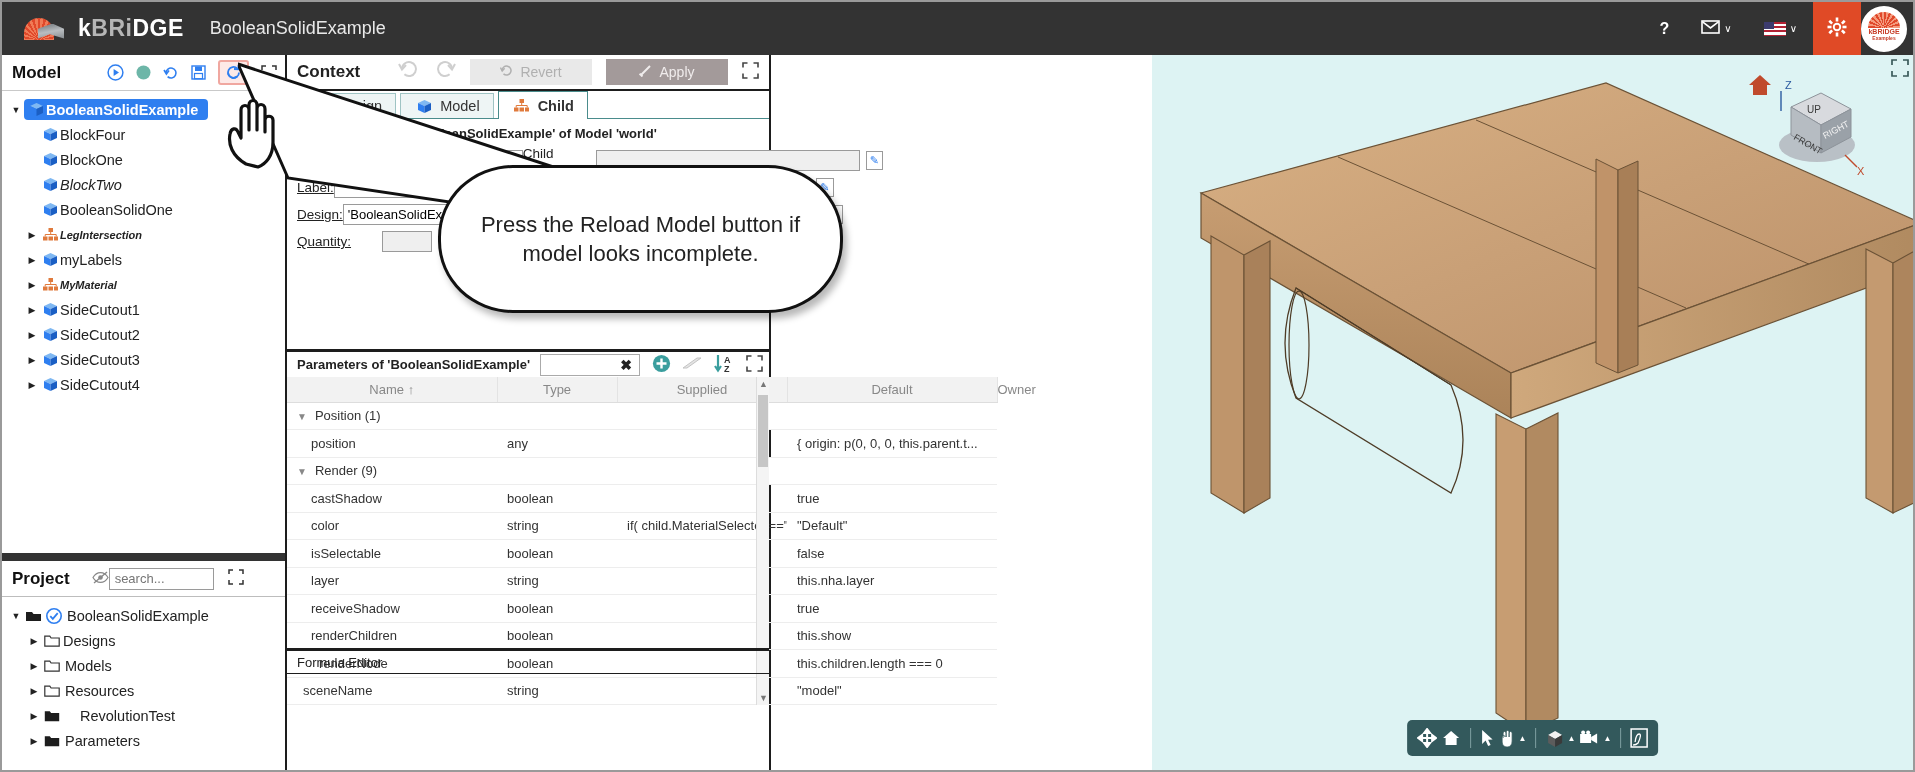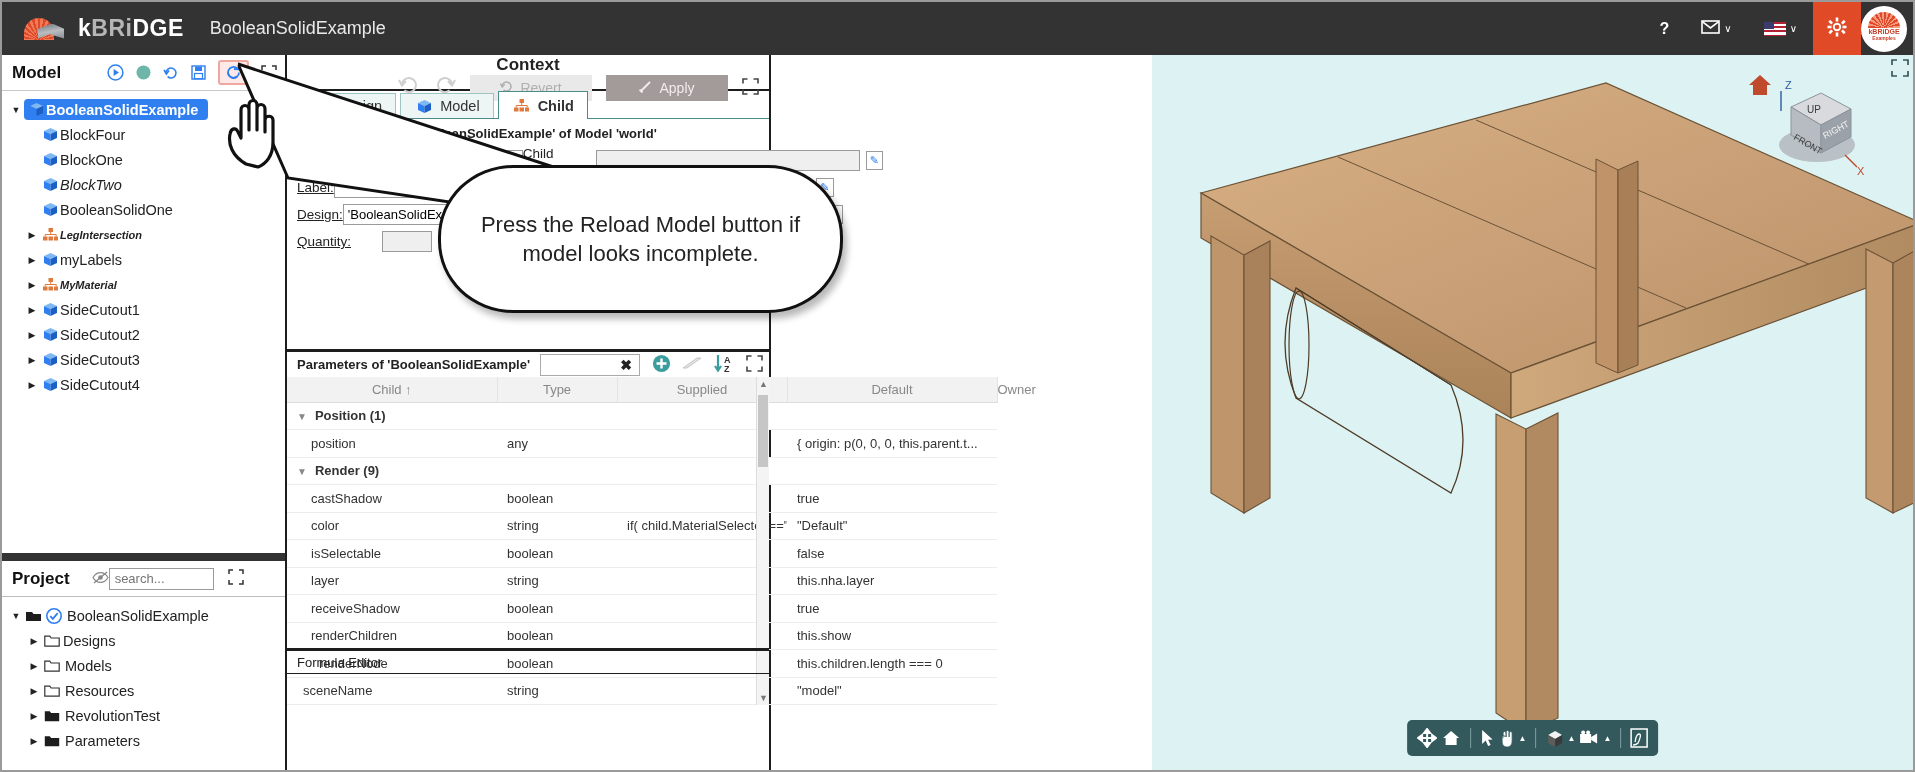--- a/index.html
+++ b/index.html
@@ -65,21 +65,21 @@
   .sel { background:#2f7ff0; color:#fff; border-radius:4px; font-weight:bold; padding:1px 10px 1px 2px; display:inline-flex; align-items:center; height:21px;}
   .italic { font-style:italic; font-weight:bold; font-size:11px;}
 
   .left-split { position:absolute; left:0; right:0; height:8px; background:#333; }
   .proj-head { display:flex; align-items:center; height:36px; padding:0 8px 0 10px; border-bottom:1px solid #bdbdbd;}
   .search { width:105px; height:22px; border:1px solid #9a9a9a; font-size:13px; padding:0 5px; color:#666; background:#fff;}
 
   
   .center { position:absolute; left:285px; top:53px; right:1142px; bottom:0; background:#fff;
       border-right:2px solid #1d1d1d; }
-  .ctx-head { height:36px; display:flex; align-items:center; padding:0 10px; border-bottom:2px solid #1d1d1d;flex-direction:column; }
+  .ctx-head { height:36px; display:flex; align-items:center; padding:0 10px; border-bottom:2px solid #1d1d1d; }
   .ctx-title { font-size:17px; font-weight:bold; }
   .ctx-actions { margin-left:auto; display:flex; align-items:center; gap:14px; }
   .undo { color:#cfcfcf; font-size:22px; cursor:pointer;}
   .btn { height:26px; min-width:122px; display:flex; align-items:center; justify-content:center; gap:7px;
       font-size:14px; cursor:pointer; }
   .btn-revert { background:#e9e9e9; color:#b0b0b0; }
   .btn-apply { background:#a39a9a; color:#f0ecec; }
   .expand { color:#444; cursor:pointer; }
 
   .tabs { display:flex; align-items:flex-end; height:28px; padding-left:10px; border-bottom:1px solid #4a8c8c; background:#fff; }
@@ -100,21 +100,21 @@
   .params-head { height:28px; background:#fff; border-top:3px solid #1d1d1d; display:flex; align-items:center;
       padding:0 6px 0 10px; font-size:13px; font-weight:bold; }
   .params-filter { flex:1; margin-left:10px; height:22px; border:1px solid #aaa; display:flex; align-items:center;
       justify-content:flex-end; padding-right:7px; }
   .ptools2 { display:flex; align-items:center; gap:11px; margin-left:12px; }
 
   table.params { width:100%; border-collapse:collapse; font-size:13px; table-layout:fixed; }
   table.params th { background:#f2f2f2; color:#888; font-weight:normal; height:25px; font-size:13px;
       border-bottom:1px solid #ddd; border-right:1px solid #e3e3e3; }
   table.params td { height:27.5px; border-bottom:1px solid #ededed; padding-left:10px; color:#333; white-space:nowrap; overflow:hidden; }
-  tr.grouprow td { font-weight:bold; background:#fff; }
+  tr.grouprow td { font-weight:normal; background:#fff; }
   .gcaret { color:#888; margin-right:8px; font-size:10px;}
   .tbl-wrap { position:relative; }
   .vscroll { position:absolute; right:0; top:0; width:13px; bottom:0; background:#f4f4f4; border-left:1px solid #ddd; }
   .vthumb { position:absolute; left:1px; top:18px; width:10px; height:72px; background:#c6c6c6; }
   .sc-arrow { position:absolute; left:2px; color:#777; font-size:9px; }
 
   .formula-head { border-top:3px solid #1d1d1d; height:26px; display:flex; align-items:center;
       padding-left:10px; font-size:13px; border-bottom:1px solid #1d1d1d;}
 
   
@@ -445,21 +445,21 @@
             </span>
             <span style="margin-left:3px;">Resources</span>
           </div>
           <div class="tnode" style="padding-left: 24px;">
             <span class="tw">▶</span>
             <span class="ticon">
               <svg width="16" height="13" viewBox="0 0 16 13">
                 <path d="M.8 2.2 h5 l1.3 1.8 H15.2 v8.2 H.8 Z" fill="#1d1d1d"></path>
               </svg>
             </span>
-            <span style="margin-left:3px;">RevolutionTest</span>
+            <span style="margin-left:18px;">RevolutionTest</span>
           </div>
           <div class="tnode" style="padding-left: 24px;">
             <span class="tw">▶</span>
             <span class="ticon">
               <svg width="16" height="13" viewBox="0 0 16 13">
                 <path d="M.8 2.2 h5 l1.3 1.8 H15.2 v8.2 H.8 Z" fill="#1d1d1d"></path>
               </svg>
             </span>
             <span style="margin-left:3px;">Parameters</span>
           </div>
@@ -621,21 +621,21 @@
         <table class="params">
           <colgroup>
               <col style="width:210px">
               <col style="width:120px">
               <col style="width:170px">
               <col style="width:210px">
               <col>
             </colgroup>
           <thead>
               <tr id="params-head-row">
-                <th>Child ↑</th>
+                <th>Name ↑</th>
                 <th>Type</th>
                 <th>Supplied</th>
                 <th>Default</th>
                 <th>Owner</th>
               </tr>
             </thead>
           <tbody id="params-body">
               <tr class="grouprow">
                 <td><span class="gcaret">▼</span><span>Position (1)</span></td>
                 <td></td>

